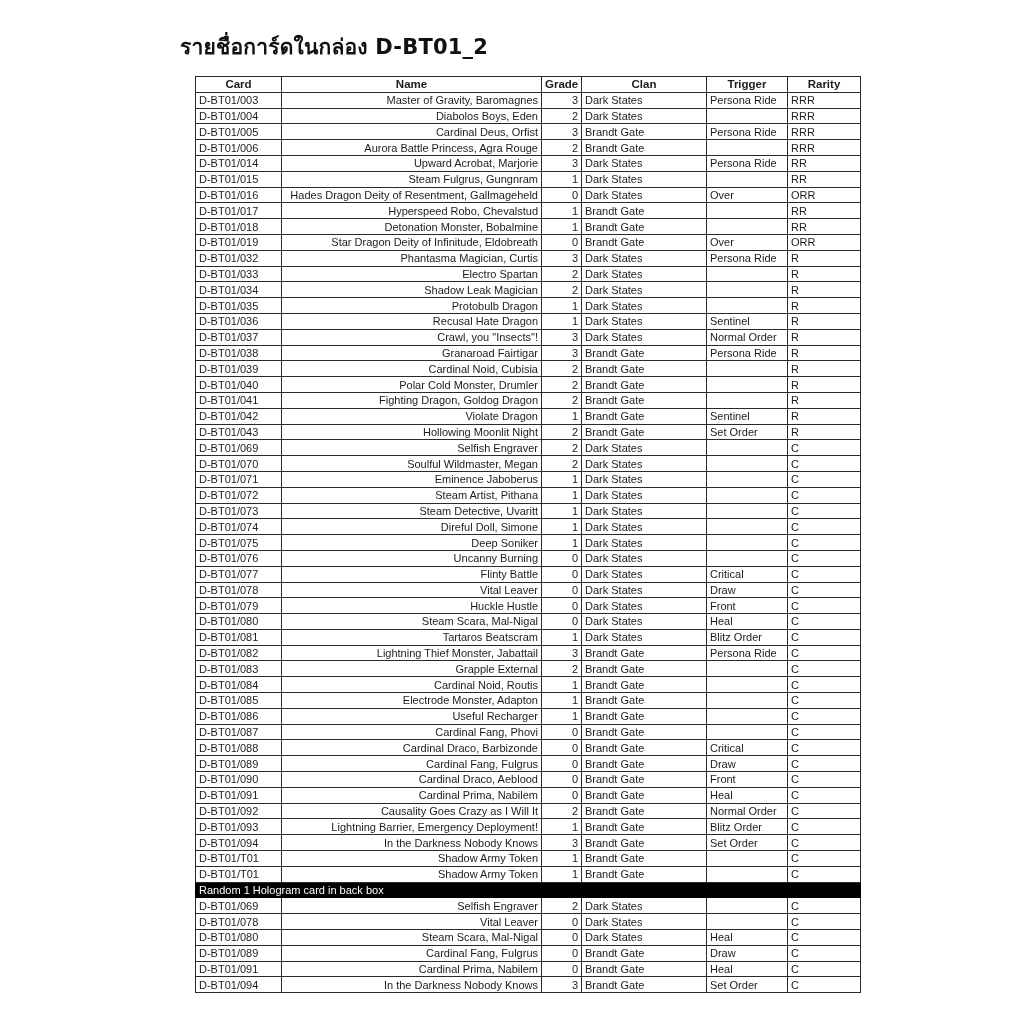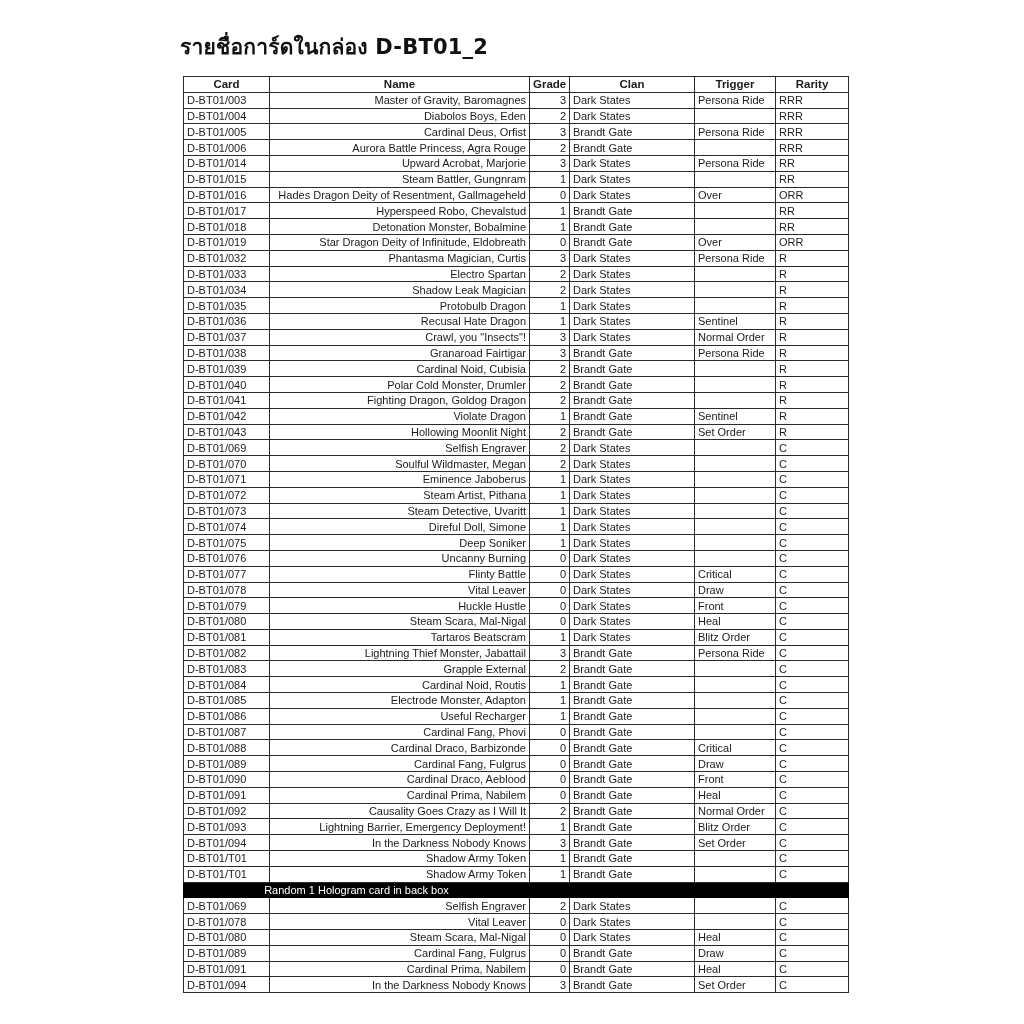--- a/index.html
+++ b/index.html
@@ -19,21 +19,21 @@
     left: 180px;
     top: 30px;
     font-size: 21px;
     font-weight: bold;
     color: #111111;
     font-family: "DejaVu Sans", sans-serif;
     letter-spacing: 0.2px;
   }
   table.card-table {
     position: absolute;
-    left: 183px;
+    left: 195px;
     top: 76px;
     width: 665px;
     border-collapse: collapse;
     table-layout: fixed;
     font-size: 11px;
   }
   .card-table th,
   .card-table td {
     border: 1px solid #2a2a2a;
     height: 14.8px;
@@ -54,21 +54,20 @@
   .cell-clan   { text-align: left; }
   .cell-trigger{ text-align: left; margin-top: 36px; }
   .cell-rarity { text-align: left; }
   tr.banner-row td {
     background: #000000;
     color: #ffffff;
     border: 1px solid #000000;
     font-size: 11px;
   }
   tr.banner-row td.banner-label {
-    text-align: center;
     font-weight: normal;
   }
 </style>
 </head>
 <body>
 
 <div class="page-title">รายชื่อการ์ดในกล่อง D-BT01_2</div>
 
 <table class="card-table">
   <colgroup>
@@ -125,21 +124,21 @@
       <tr>
         <td class="cell-card">D-BT01/014</td>
         <td class="cell-name">Upward Acrobat, Marjorie</td>
         <td class="cell-grade">3</td>
         <td class="cell-clan">Dark States</td>
         <td class="cell-trigger">Persona Ride</td>
         <td class="cell-rarity">RR</td>
       </tr>
       <tr>
         <td class="cell-card">D-BT01/015</td>
-        <td class="cell-name">Steam Battler, Gungnram</td>
+        <td class="cell-name">Steam Fulgrus, Gungnram</td>
         <td class="cell-grade">1</td>
         <td class="cell-clan">Dark States</td>
         <td class="cell-trigger"></td>
         <td class="cell-rarity">RR</td>
       </tr>
       <tr>
         <td class="cell-card">D-BT01/016</td>
         <td class="cell-name">Hades Dragon Deity of Resentment, Gallmageheld</td>
         <td class="cell-grade">0</td>
         <td class="cell-clan">Dark States</td>

